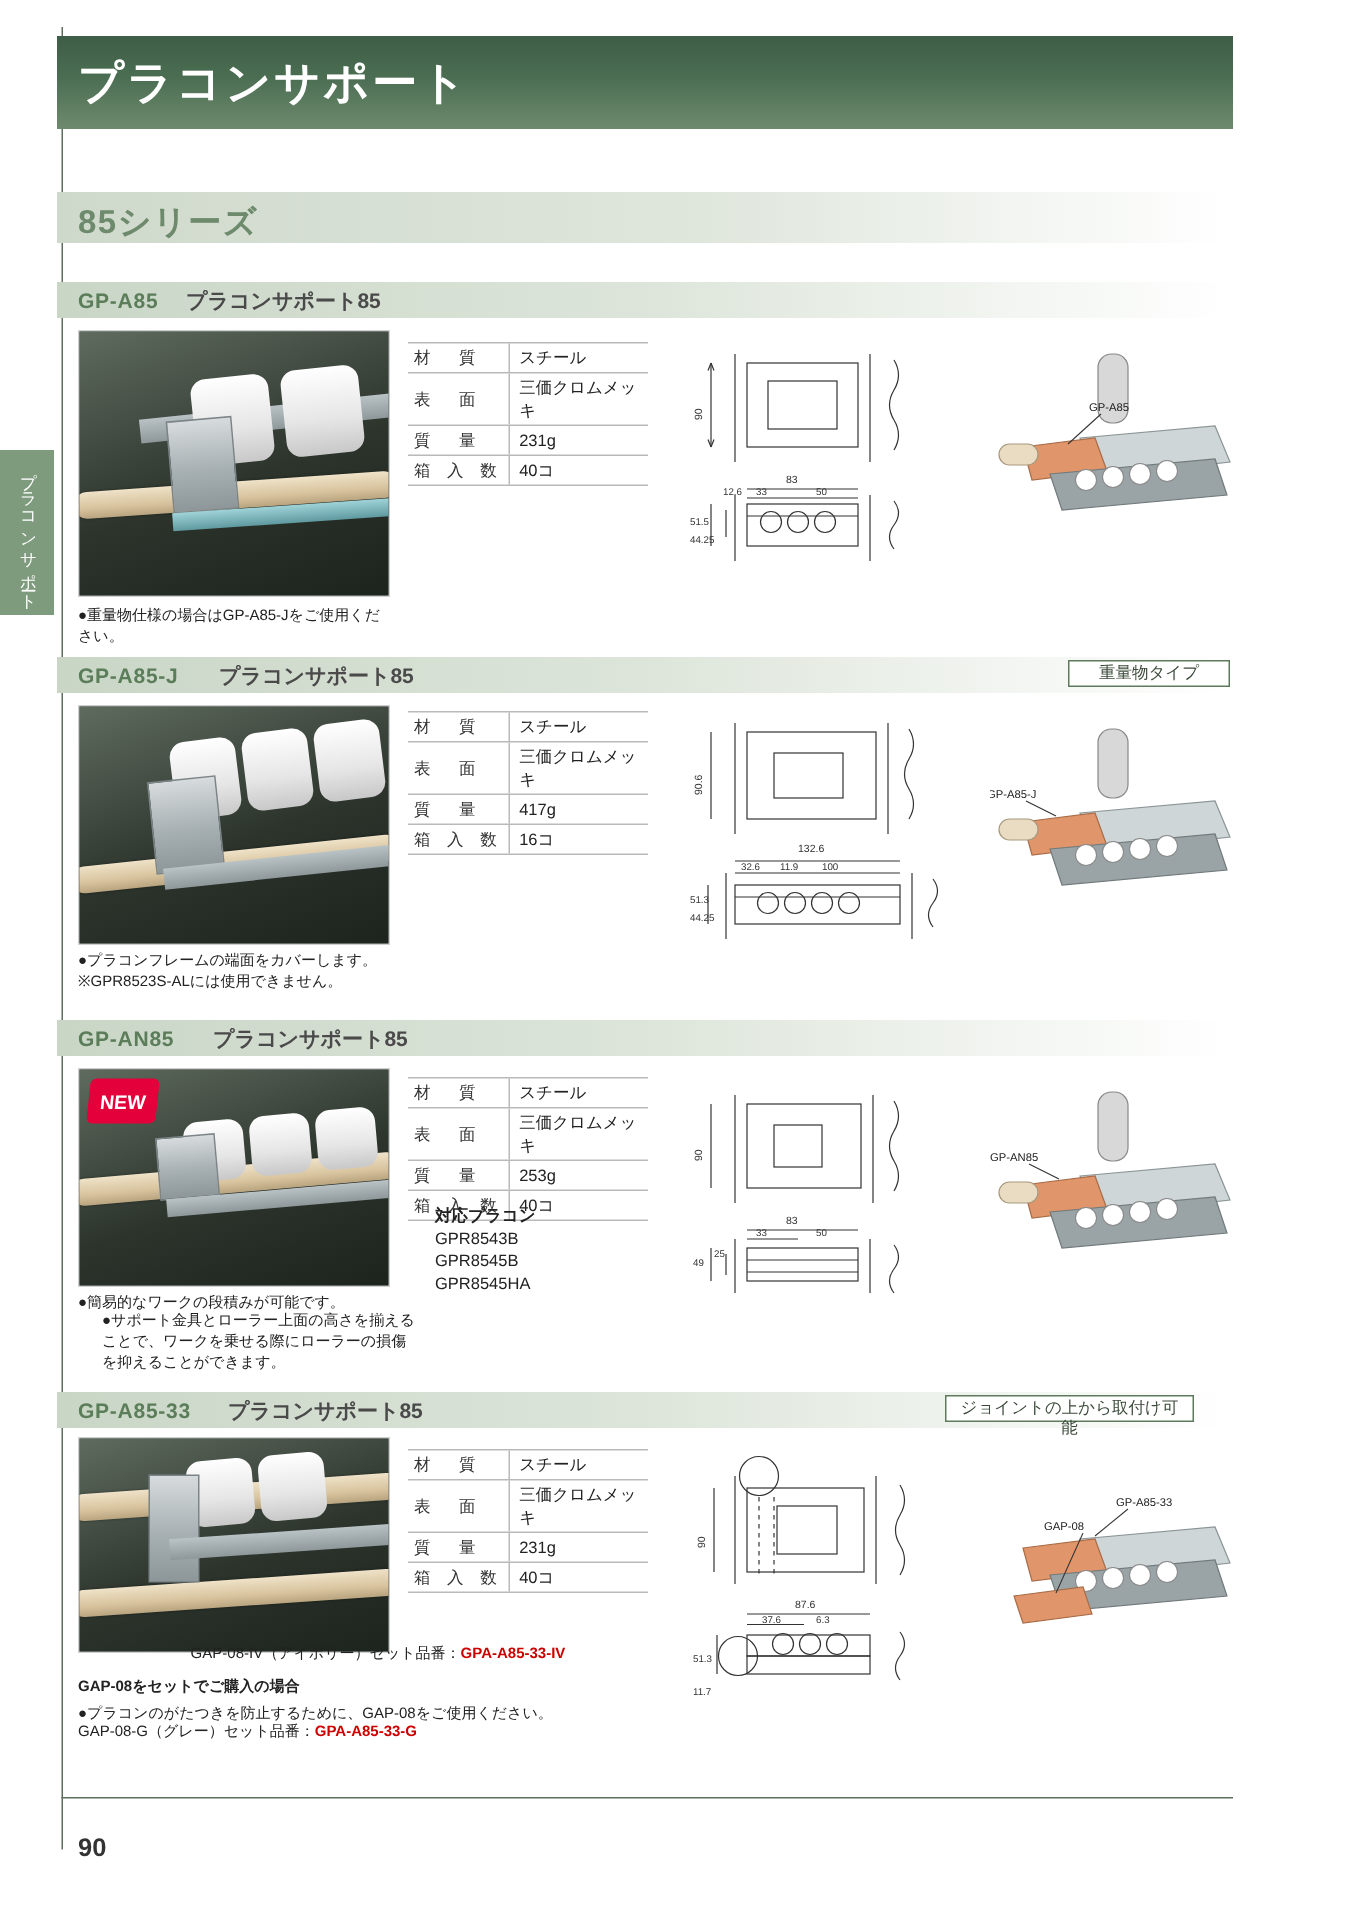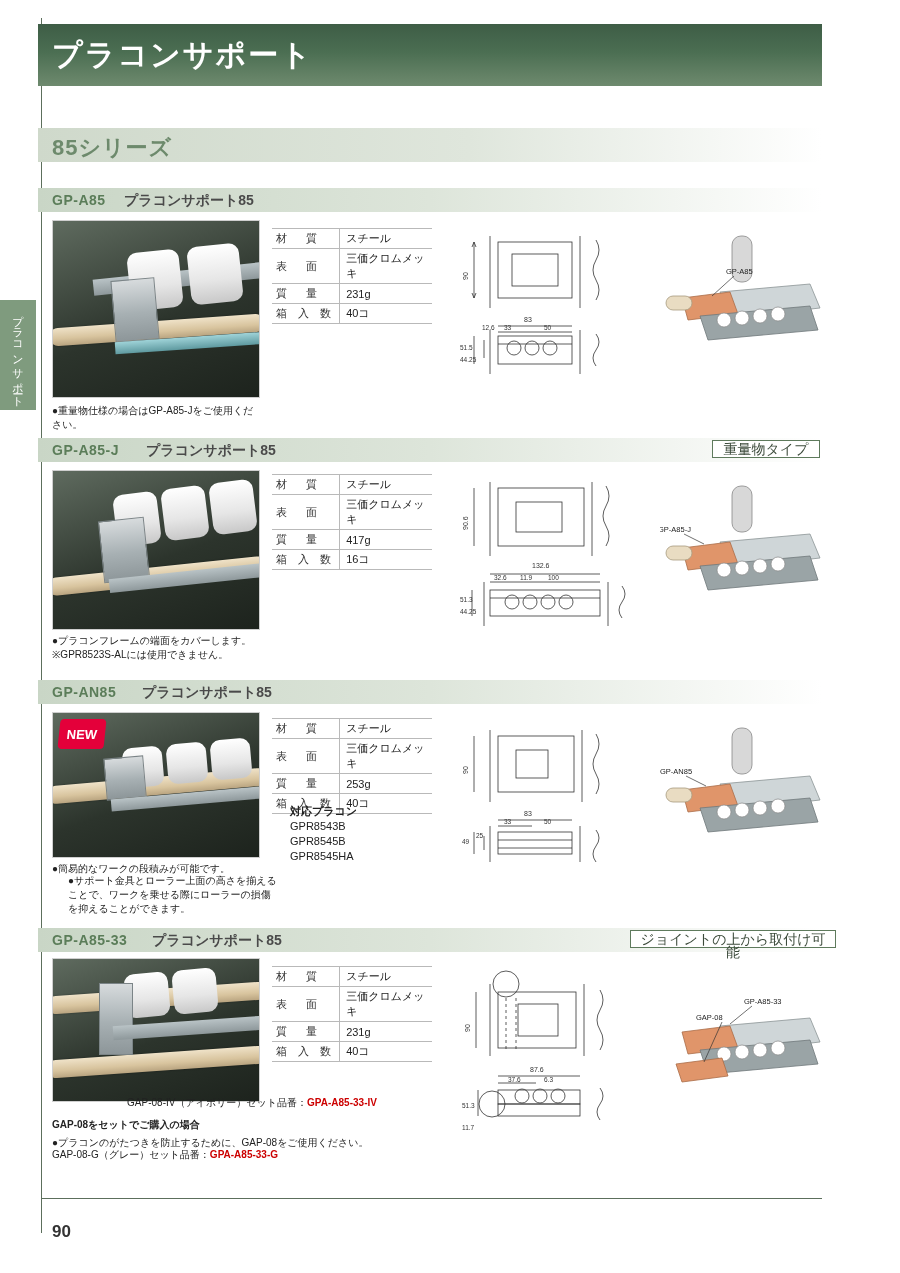--- a/index.html
+++ b/index.html
@@ -57,21 +57,21 @@
   .prod-code {
     position:absolute; font-size:14px; font-weight:bold; color:#5b7d59;
     letter-spacing:0.5px;
   }
   .prod-name {
     position:absolute; font-size:14px; font-weight:bold; color:#4a4a4a;
   }
   .prod-badge {
     position:absolute; right:0; top:2px; height:18px;
     border:1px solid #5e7a5c; background:#ffffff;
-    font-size:14px; color:#3b4a3a; padding:2px 8px; line-height:13px;
+    font-size:11px; color:#3b4a3a; padding:2px 8px; line-height:13px;
   }
 
   
   .photo {
     position:absolute;
     background:#2f3d35;
     overflow:hidden;
     border:1px solid #cfcfcf;
   }
   .photo .roller-bg {
@@ -423,21 +423,21 @@
     <circle cx="100" cy="84" r="7" fill="#fff" stroke="#888" stroke-width="0.7"></circle>
     <circle cx="118" cy="82" r="7" fill="#fff" stroke="#888" stroke-width="0.7"></circle>
     <line x1="46" y1="62" x2="26" y2="52" stroke="#333" stroke-width="0.7"></line>
     <text x="0" y="50" font-size="7.5" fill="#222">GP-AN85</text>
   </svg>
 </div>
 
 <div class="prod-bar" style="top:928px;"></div>
 <div class="prod-code" style="left:52px; top:932px;">GP-A85-33</div>
 <div class="prod-name" style="left:152px; top:932px;">プラコンサポート85</div>
-<div class="prod-badge" style="left:630px; top:930px; width:206px; text-align:center;">ジョイントの上から取付け可能</div>
+<div class="prod-badge" style="left:630px; top:930px; width:166px; text-align:center;">ジョイントの上から取付け可能</div>
 
 <div class="photo" style="left:52px; top:958px; width:208px; height:144px;">
   <div class="roller-bg"></div>
   <div class="pipe" style="left:-6px; top:30px; width:220px; transform:rotate(-4deg);"></div>
   <div class="pipe" style="left:-6px; top:94px; width:220px; transform:rotate(-4deg);"></div>
   <div class="roller" style="left:72px; top:14px; width:44px; height:44px; transform:rotate(-5deg);"></div>
   <div class="roller" style="left:120px; top:10px; width:44px; height:44px; transform:rotate(-5deg);"></div>
   <div class="bracket" style="left:46px; top:24px; width:34px; height:72px;"></div>
   <div class="rail" style="left:60px; top:62px; width:150px; height:14px; transform:rotate(-4deg);"></div>
 </div>

